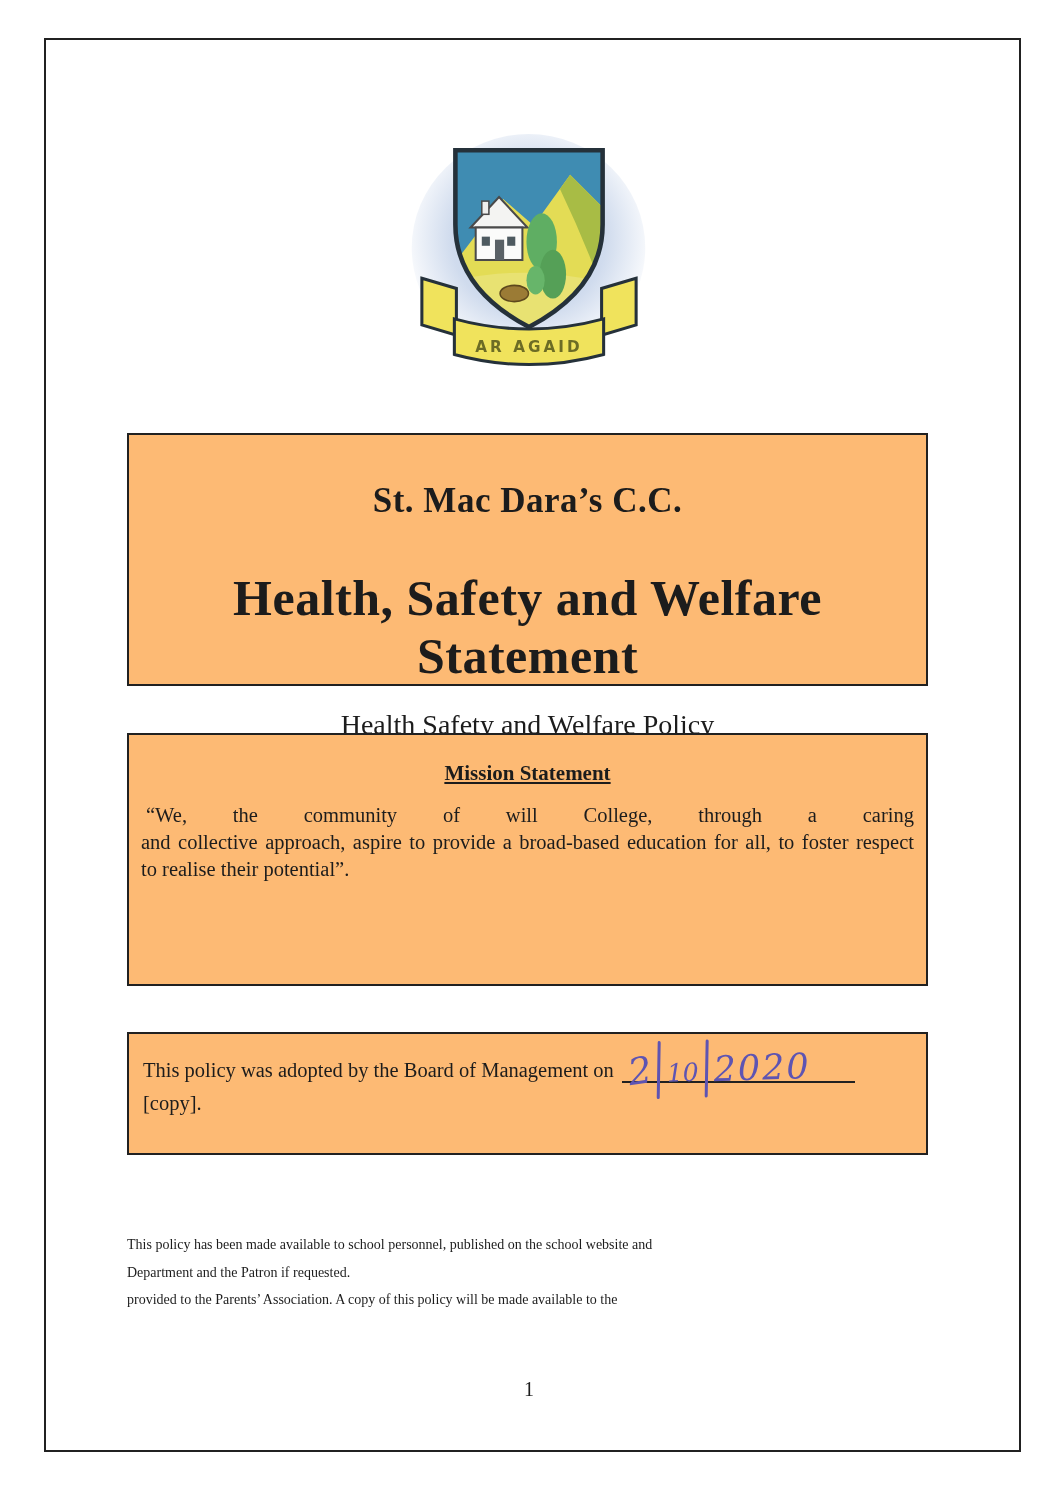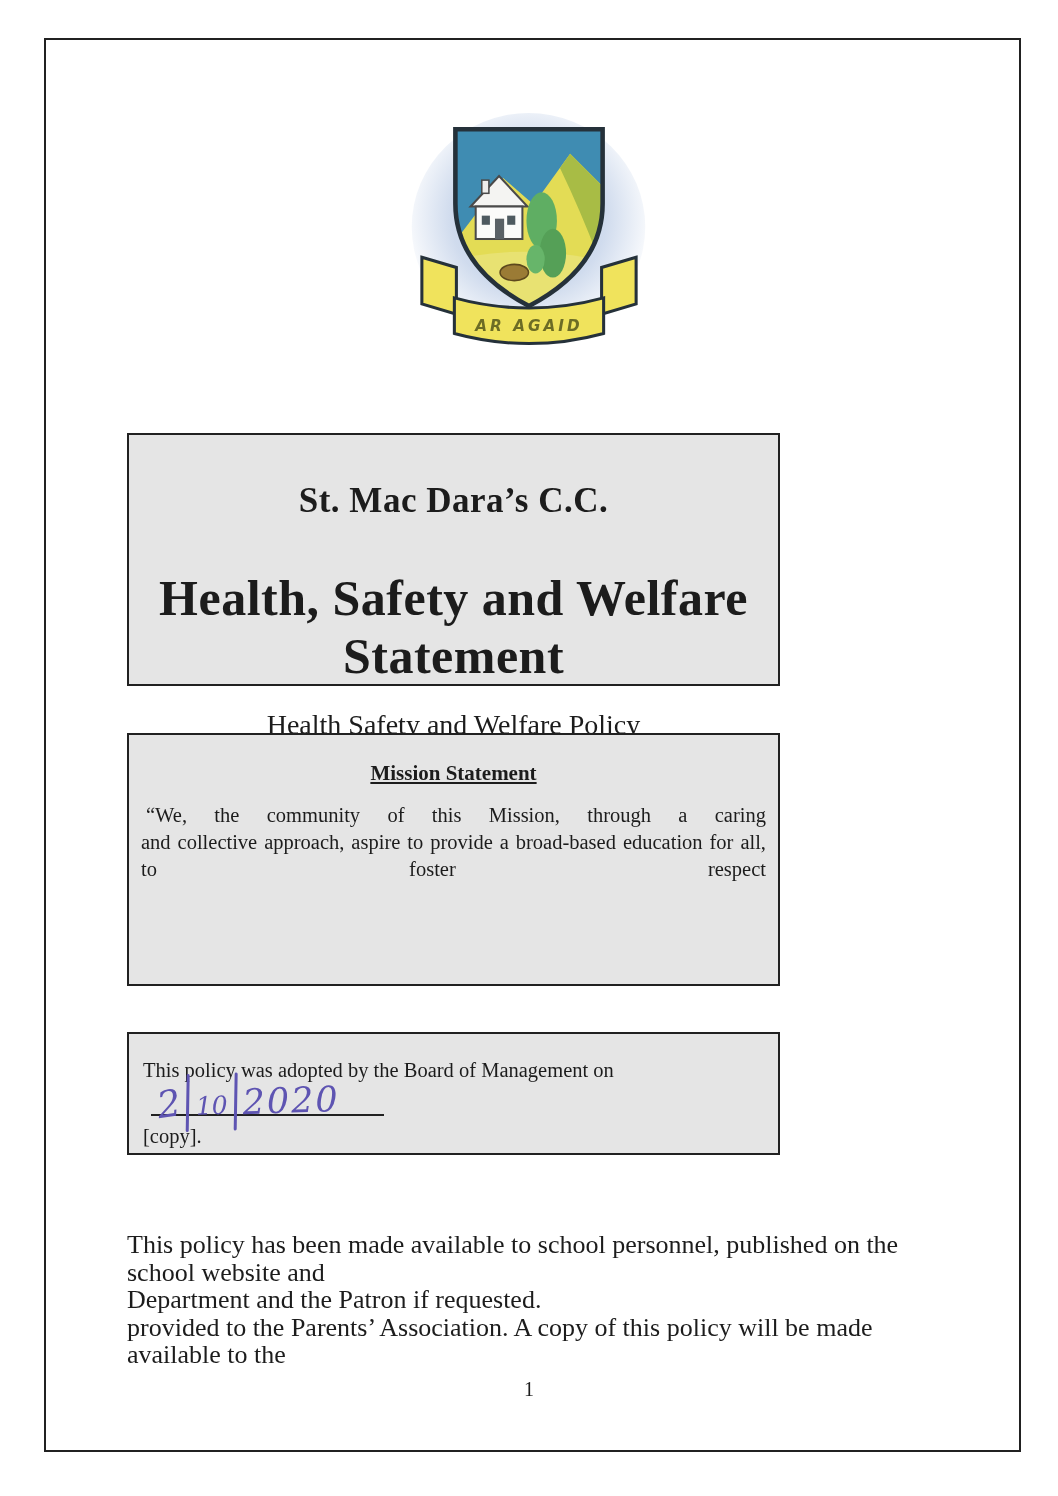--- a/index.html
+++ b/index.html
@@ -10,38 +10,38 @@
     color:#1c1c1c;
     overflow:hidden;
   }
   .page-border{
     position:absolute;left:44px;top:38px;width:973px;height:1410px;
     border:2px solid #212121;
     background:#ffffff;
   }
   
   .crest{
-    position:absolute;left:408px;top:107px;width:242px;height:264px;font-style:italic;
+    position:absolute;left:408px;top:128px;width:242px;height:264px;
   }
   .crest svg{display:block;width:100%;height:100%;}
   .sky{fill:var(--crest-sky);}
   .hill{fill:var(--crest-hill);}
   .hill-dark{fill:var(--crest-hill_dark);}
   .field{fill:var(--crest-field);}
   .banner-fill{fill:var(--crest-banner);stroke:var(--crest-outline);stroke-width:3;}
   .shield-outline{fill:none;stroke:var(--crest-outline);stroke-width:4.5;}
   .crest-motto-text{
     font-family:"DejaVu Sans",sans-serif;
     font-weight:bold;letter-spacing:3px;font-size:15px;
     fill:#55581c;opacity:.85;
   }
   
   .tbox{
-    position:absolute;left:127px;width:653px;
-    border:2px solid #212121;background:#e5e5e5;
+    position:absolute;left:127px;width:801px;
+    border:2px solid #212121;background:#fdba74;
     box-sizing:border-box;
   }
   .title-box{top:433px;height:253px;text-align:center;}
   .school-name{
     margin:0;padding-top:46px;
     font-size:35px;font-weight:bold;letter-spacing:.5px;
   }
   .doc-title{
     margin:0;padding-top:48px;
     font-size:50px;font-weight:bold;letter-spacing:.5px;
@@ -87,21 +87,21 @@
   .hw-year{font-size:35px;line-height:1;letter-spacing:2px;}
   .hw-bar{
     display:inline-block;width:3px;height:58px;
     background:var(--ink);border-radius:2px;
     margin:0 5px -10px 5px;
     transform:rotate(3deg);
   }
   
   .availability{
     position:absolute;left:127px;top:1231px;width:812px;
-    font-size:26px;line-height:27.5px;
+    font-size:14px;line-height:27.5px;
   }
   .page-number{
     position:absolute;left:0;top:1378px;width:1058px;
     text-align:center;font-size:20px;
   }
 </style>
 </head>
 <body>
 
 <div class="page-border"></div>
@@ -154,22 +154,23 @@
 
 <div class="tbox title-box">
   <h1 class="school-name">St. Mac Dara’s C.C.</h1>
   <h2 class="doc-title">Health, Safety and Welfare Statement</h2>
   <div class="doc-subtitle">Health Safety and Welfare Policy</div>
 </div>
 
 <div class="tbox mission-box">
   <h3 class="mission-heading">Mission Statement</h3>
   <div class="mission-para">
-    <div class="jline jline-first">“We, the community of this Mission, through a caring</div>
+    <div class="jline jline-first">“We, the community of will College, through a caring</div>
     <div class="jline">and collective approach, aspire to provide a broad-based education for all, to foster respect</div>
+    <div class="jline jline-last">to realise their potential”.</div>
   </div>
 </div>
 
 <div class="tbox adoption-box">
   <div class="adoption-text">
     <span>This policy was adopted by the Board of Management on</span><span class="date-underline">
       <span class="handwriting">
         <span class="hw-day">2</span>
         <span class="hw-bar"></span>
         <span class="hw-month">10</span>

